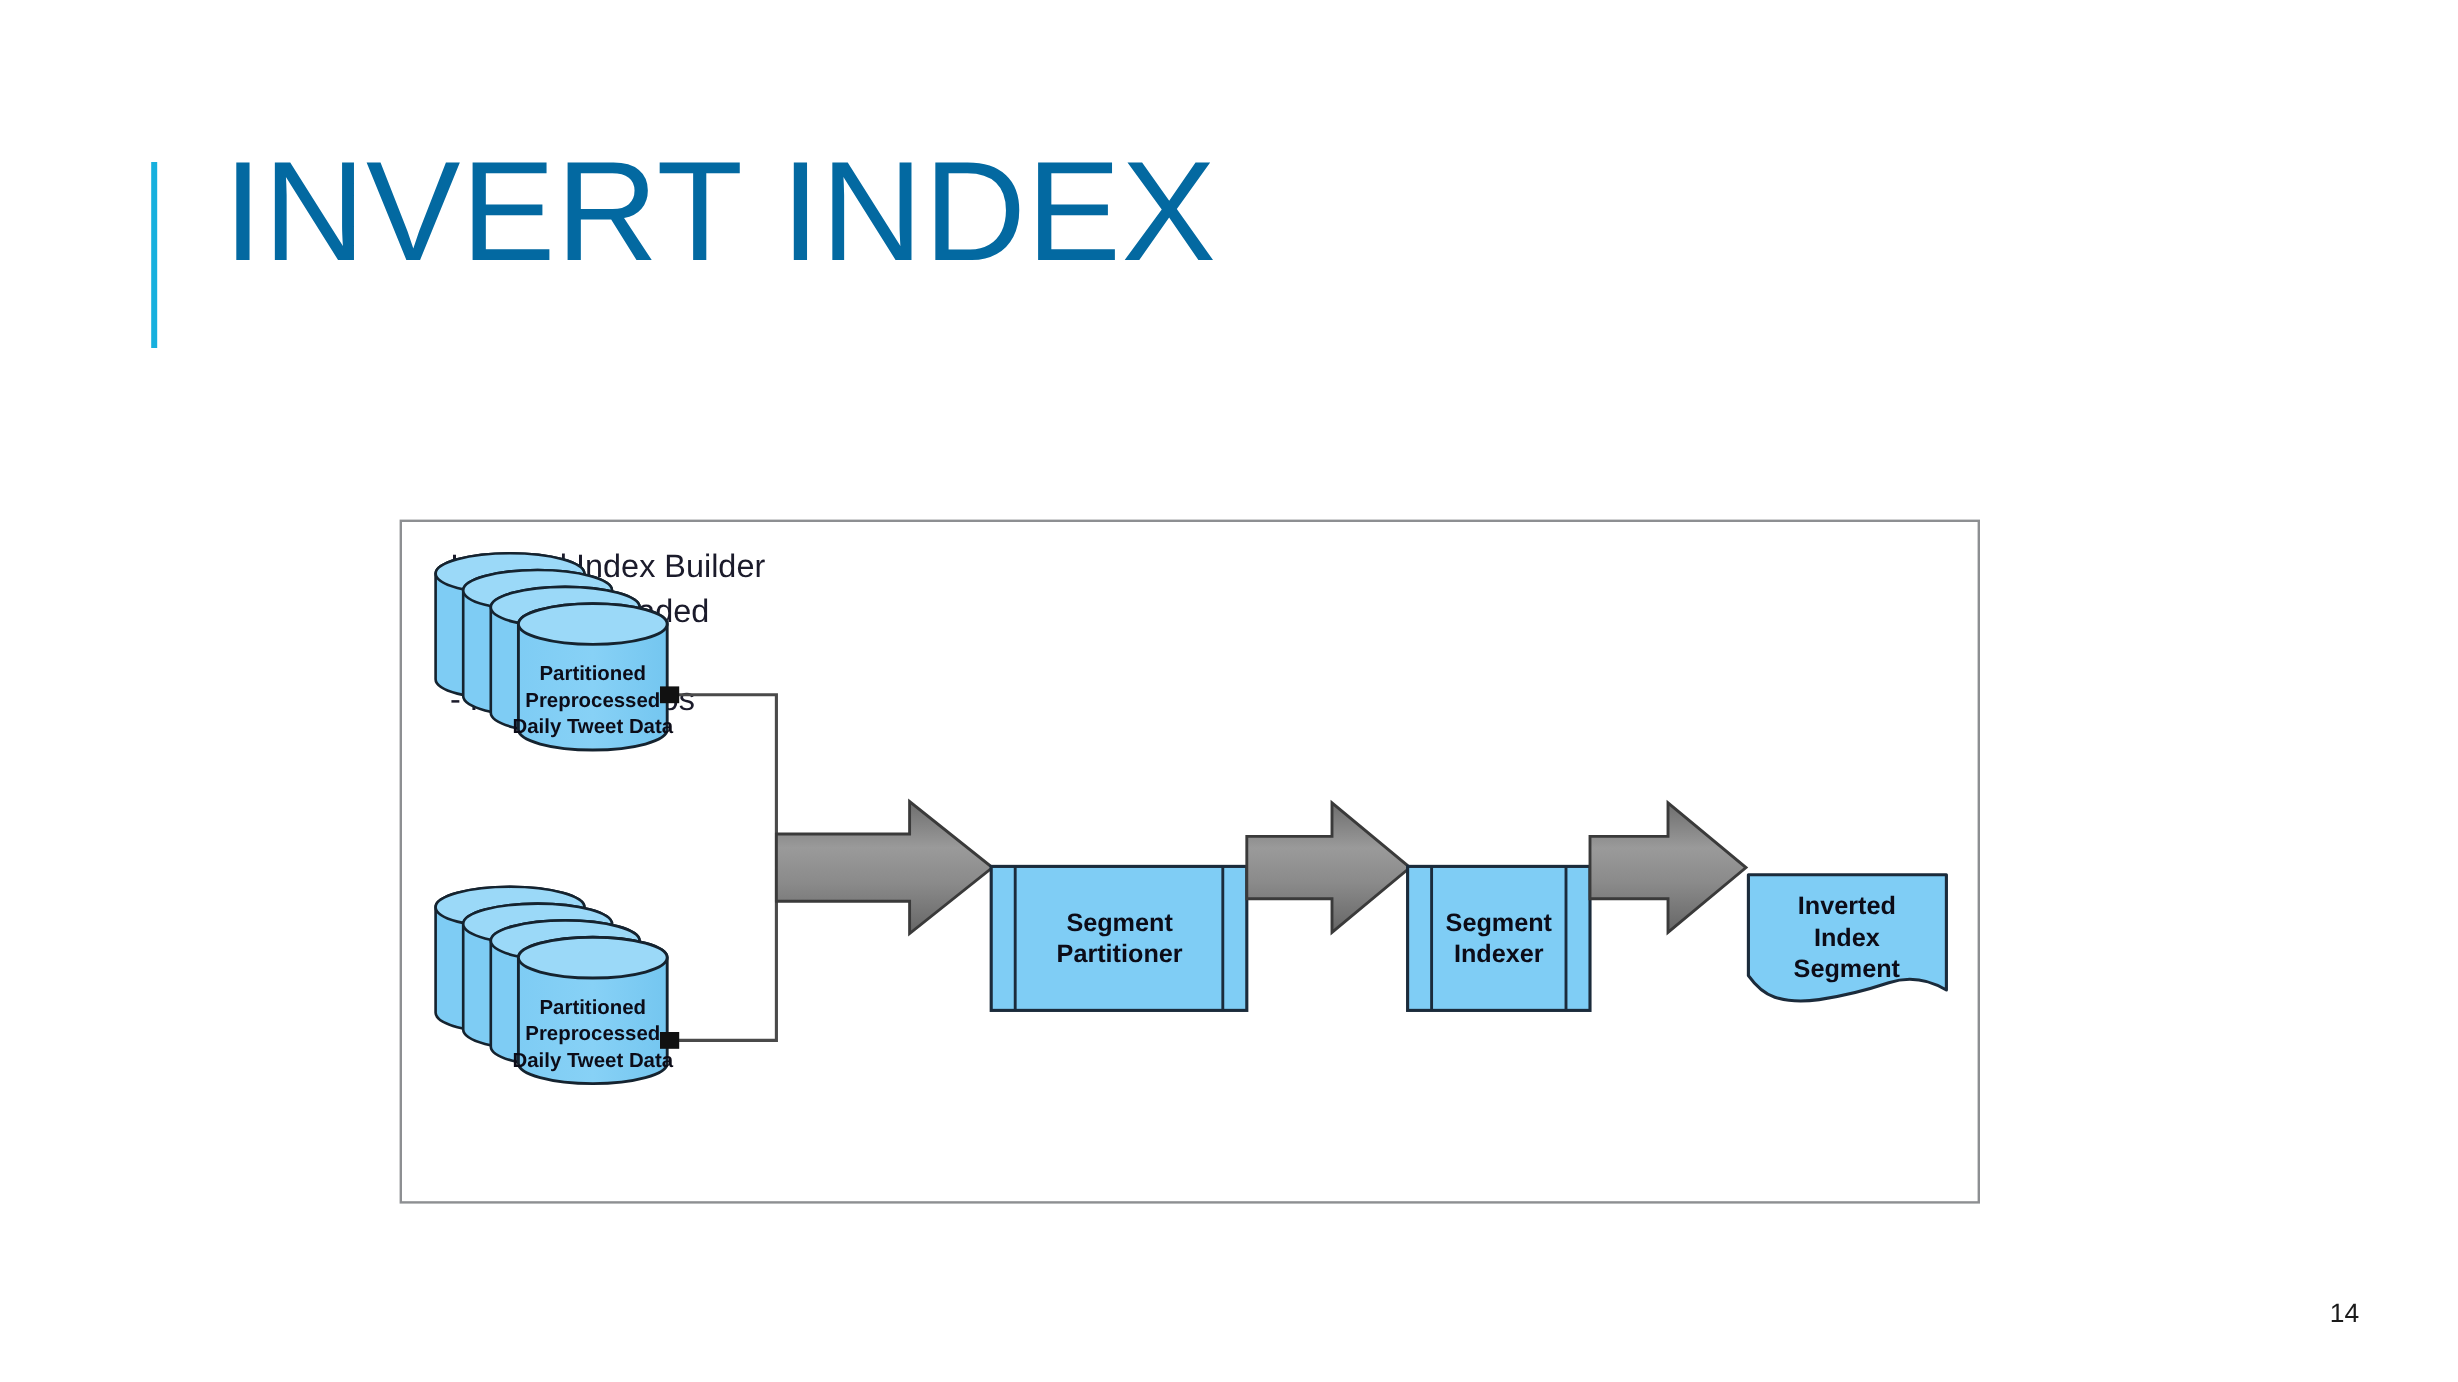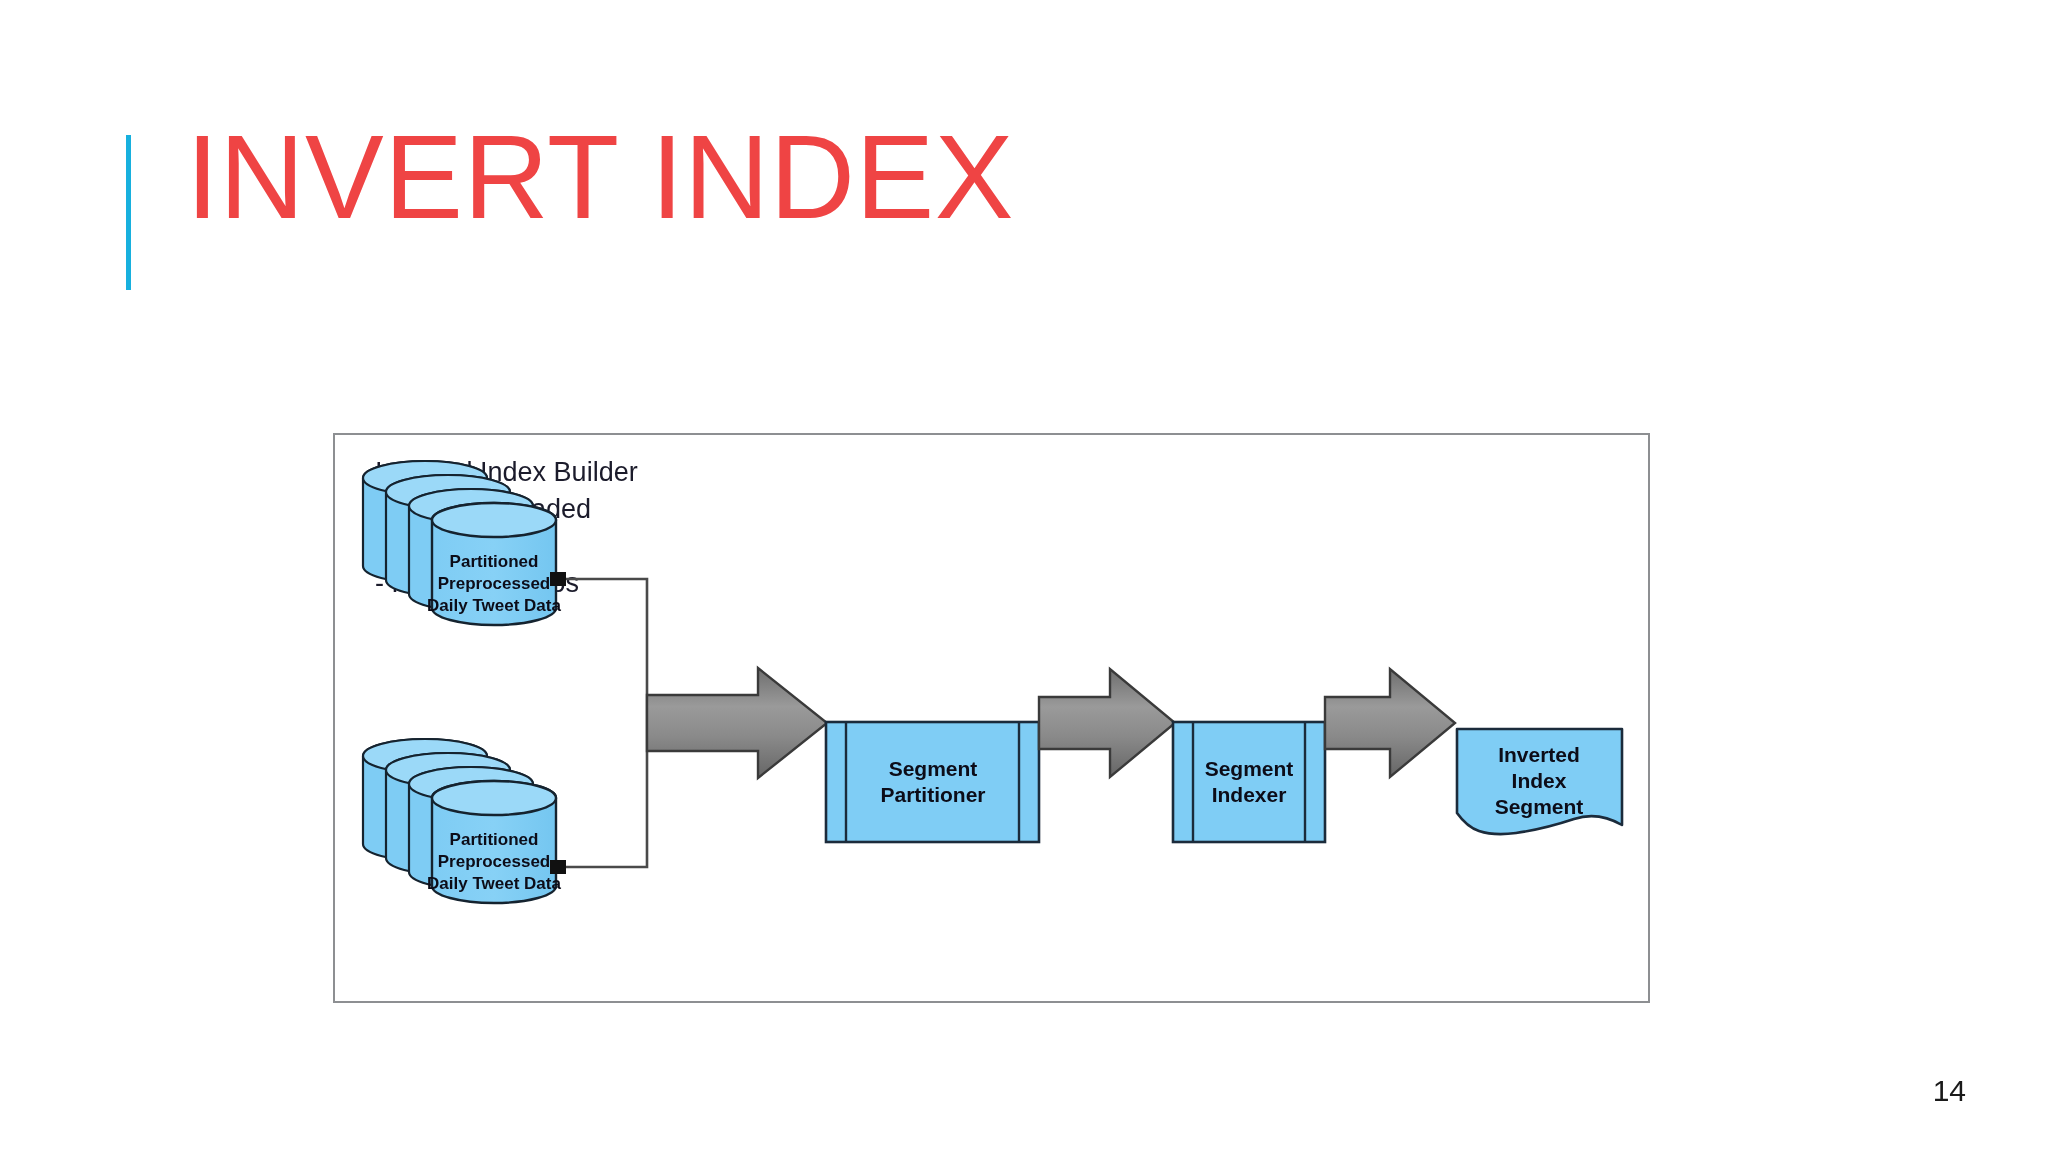--- a/index.html
+++ b/index.html
@@ -26,31 +26,31 @@
     background: #17B0DE;
   }
   #page-title {
     position: absolute;
     left: 186px;
     top: 118px;
     font-size: 118px;
     line-height: 1.0;
     font-weight: 300;
     letter-spacing: 0.5px;
-    color: #ef4444;
+    color: #0369a1;
     white-space: nowrap;
     font-family: "Liberation Sans", sans-serif;
   }
 
   
   #page-number {
     position: absolute;
     right: 82px;
     bottom: 44px;
-    font-size: 30px;
+    font-size: 22px;
     color: #1a1a1a;
     font-family: "Liberation Sans", sans-serif;
   }
 
   
   #diagram-frame {
     position: absolute;
     left: 333px;
     top: 433px;
     width: 1317px;

